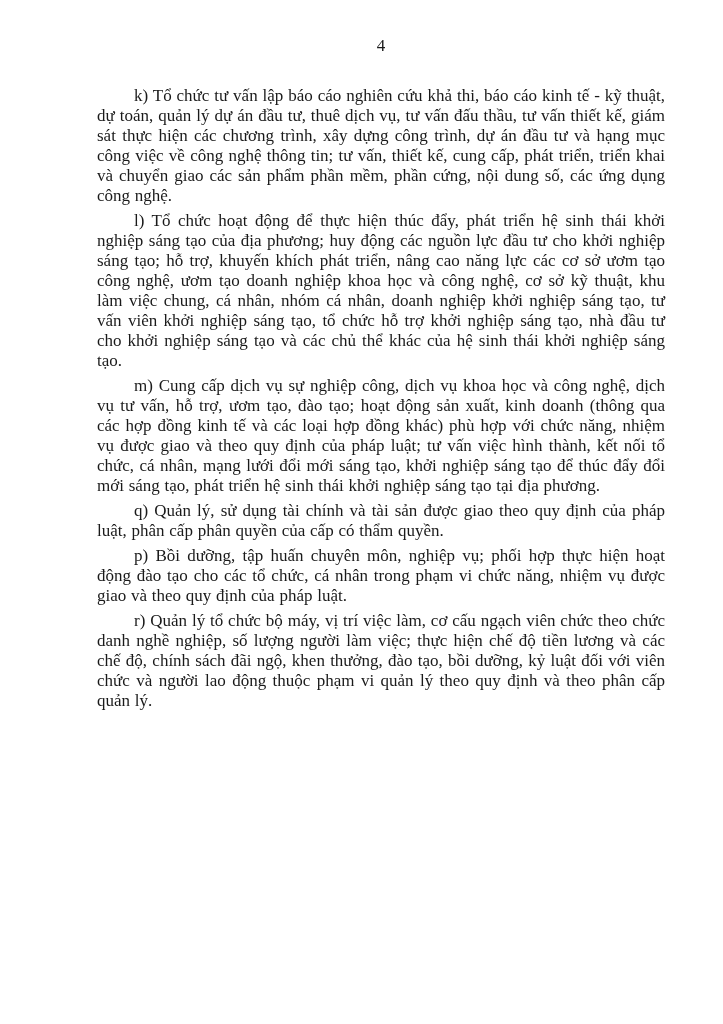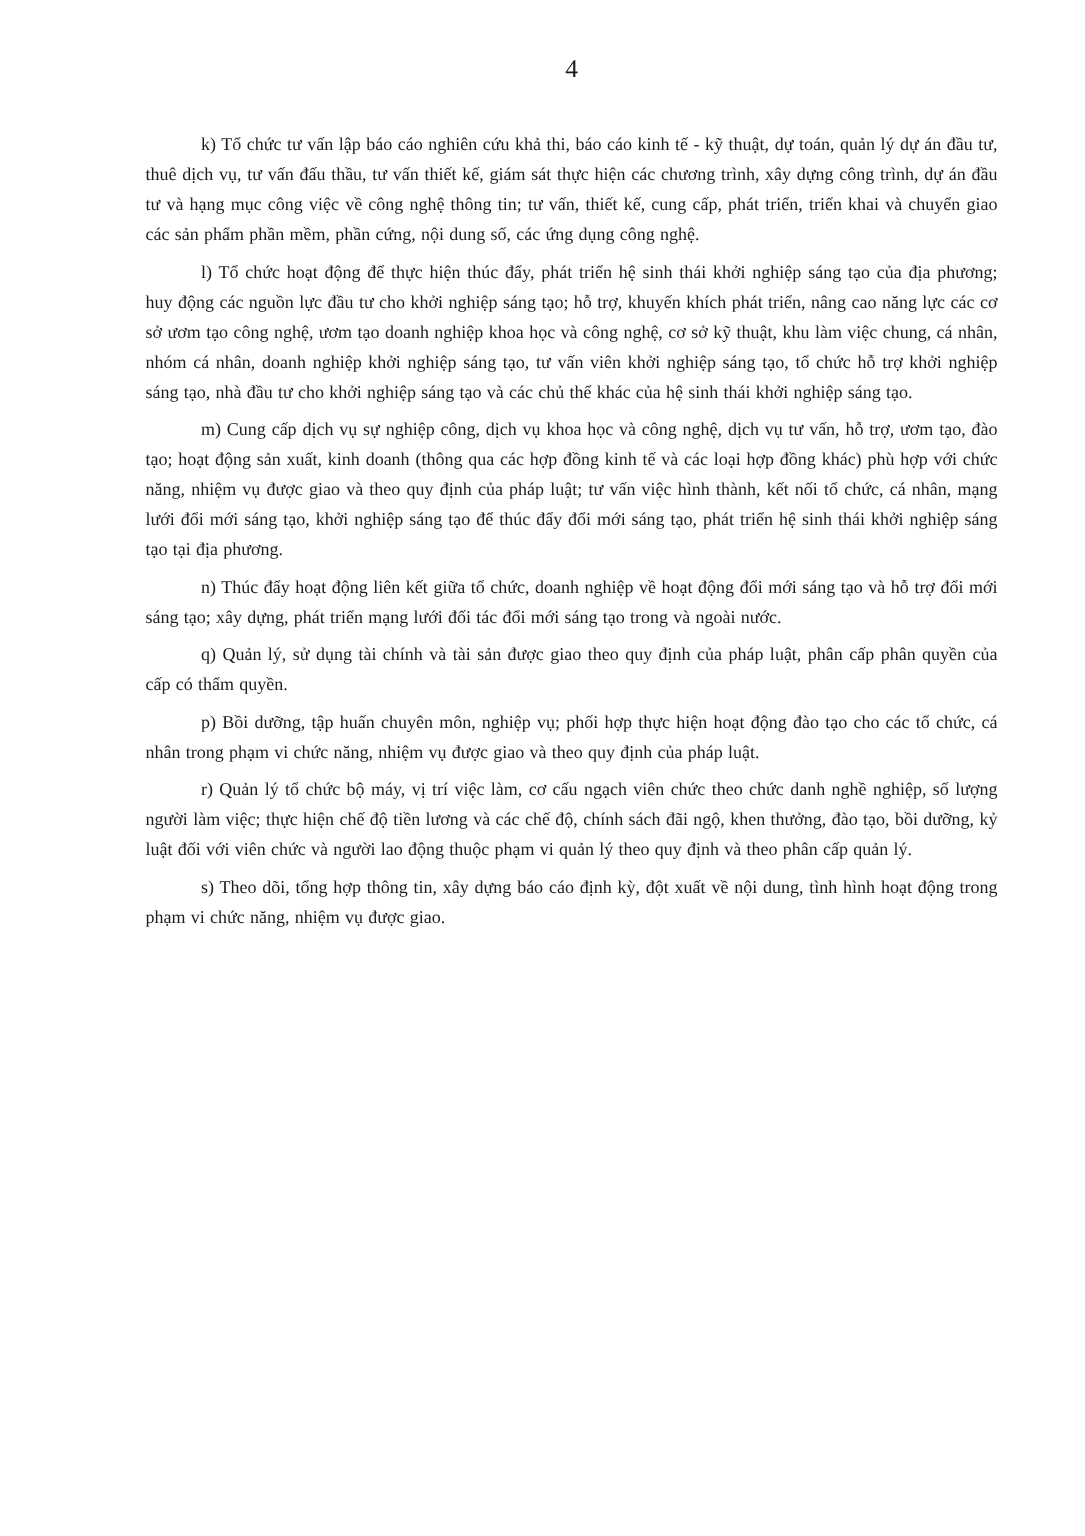--- a/index.html
+++ b/index.html
@@ -19,21 +19,21 @@
     padding-top: 36px;
   }
   .page-number {
     margin: 0 58px 0 97px;
     text-align: center;
     font-size: 17px;
     line-height: 20px;
   }
   .content {
     margin: 30px 58px 0 97px;
-    font-size: 12px;
+    font-size: 17px;
     line-height: 20px;
   }
   .content p.para {
     margin: 0 0 5px 0;
     text-align: justify;
     text-indent: 37px;
     word-spacing: 0.5px;
   }
 </style>
 </head>
@@ -42,25 +42,23 @@
 <div class="page">
   <div class="page-number">4</div>
   <div class="content">
 
       <p class="para">k) Tổ chức tư vấn lập báo cáo nghiên cứu khả thi, báo cáo kinh tế - kỹ thuật, dự toán, quản lý dự án đầu tư, thuê dịch vụ, tư vấn đấu thầu, tư vấn thiết kế, giám sát thực hiện các chương trình, xây dựng công trình, dự án đầu tư và hạng mục công việc về công nghệ thông tin; tư vấn, thiết kế, cung cấp, phát triển, triển khai và chuyển giao các sản phẩm phần mềm, phần cứng, nội dung số, các ứng dụng công nghệ.</p>
 
       <p class="para">l) Tổ chức hoạt động để thực hiện thúc đẩy, phát triển hệ sinh thái khởi nghiệp sáng tạo của địa phương; huy động các nguồn lực đầu tư cho khởi nghiệp sáng tạo; hỗ trợ, khuyến khích phát triển, nâng cao năng lực các cơ sở ươm tạo công nghệ, ươm tạo doanh nghiệp khoa học và công nghệ, cơ sở kỹ thuật, khu làm việc chung, cá nhân, nhóm cá nhân, doanh nghiệp khởi nghiệp sáng tạo, tư vấn viên khởi nghiệp sáng tạo, tổ chức hỗ trợ khởi nghiệp sáng tạo, nhà đầu tư cho khởi nghiệp sáng tạo và các chủ thể khác của hệ sinh thái khởi nghiệp sáng tạo.</p>
 
       <p class="para">m) Cung cấp dịch vụ sự nghiệp công, dịch vụ khoa học và công nghệ, dịch vụ tư vấn, hỗ trợ, ươm tạo, đào tạo; hoạt động sản xuất, kinh doanh (thông qua các hợp đồng kinh tế và các loại hợp đồng khác) phù hợp với chức năng, nhiệm vụ được giao và theo quy định của pháp luật; tư vấn việc hình thành, kết nối tổ chức, cá nhân, mạng lưới đổi mới sáng tạo, khởi nghiệp sáng tạo để thúc đẩy đổi mới sáng tạo, phát triển hệ sinh thái khởi nghiệp sáng tạo tại địa phương.</p>
 
-      <p class="para">n) Thúc đẩy hoạt động liên kết giữa tổ chức, doanh nghiệp về hoạt động đổi mới sáng tạo và hỗ trợ đổi mới sáng tạo; xây dựng, phát triển mạng lưới đối tác đổi mới sáng tạo trong và ngoài nước.</p>
 
 
       <p class="para">q) Quản lý, sử dụng tài chính và tài sản được giao theo quy định của pháp luật, phân cấp phân quyền của cấp có thẩm quyền.</p>
 
       <p class="para">p)  Bồi dưỡng, tập huấn chuyên môn, nghiệp vụ; phối hợp thực hiện hoạt động đào tạo cho các tổ chức, cá nhân trong phạm vi chức năng, nhiệm vụ được giao và theo quy định của pháp luật.</p>
 
       <p class="para">r) Quản lý tổ chức bộ máy, vị trí việc làm, cơ cấu ngạch viên chức theo chức danh nghề nghiệp, số lượng người làm việc; thực hiện chế độ tiền lương và các chế độ, chính sách đãi ngộ, khen thưởng, đào tạo, bồi dưỡng, kỷ luật đối với viên chức và người lao động thuộc phạm vi quản lý theo quy định và theo phân cấp quản lý.</p>
 
-      <p class="para">s) Theo dõi, tổng hợp thông tin, xây dựng báo cáo định kỳ, đột xuất về nội dung, tình hình hoạt động trong phạm vi chức năng, nhiệm vụ được giao.</p>
 
     </div>
 </div>
 
 </body></html>

